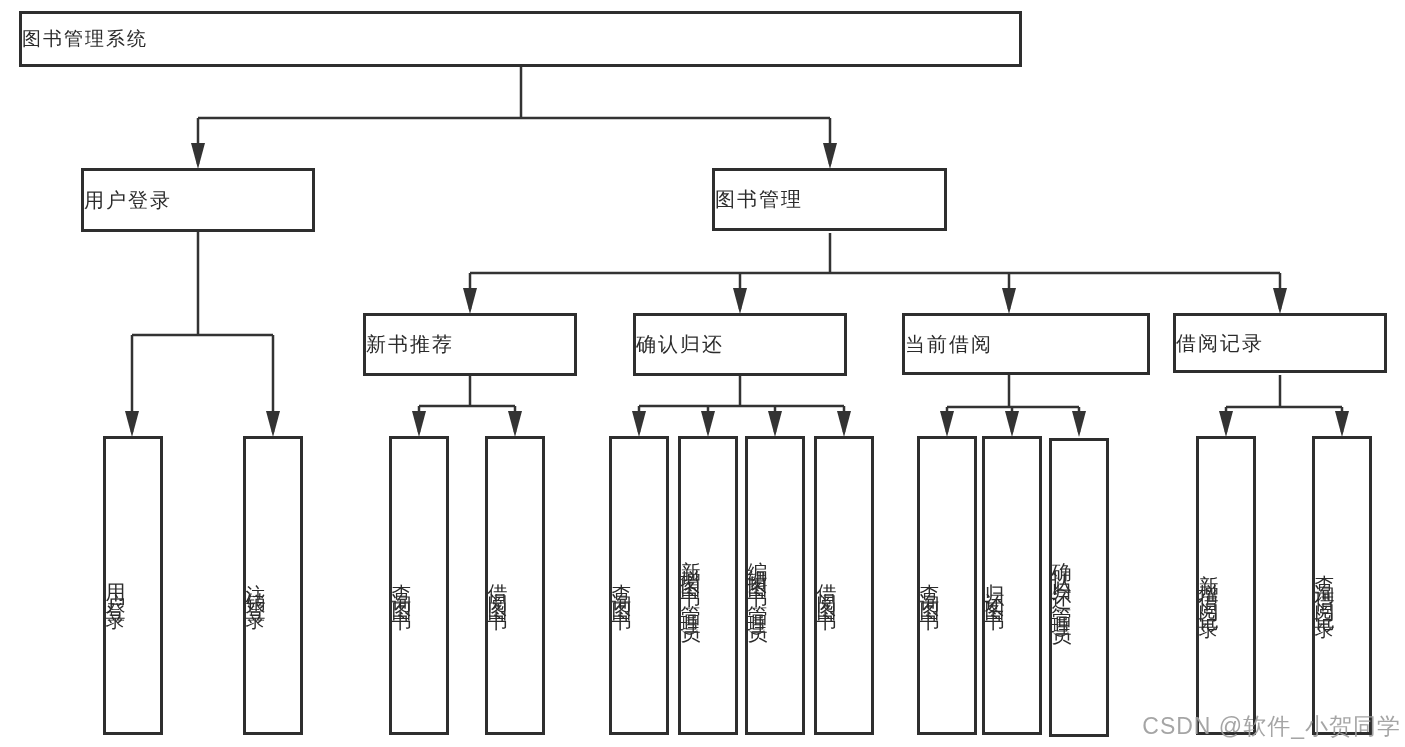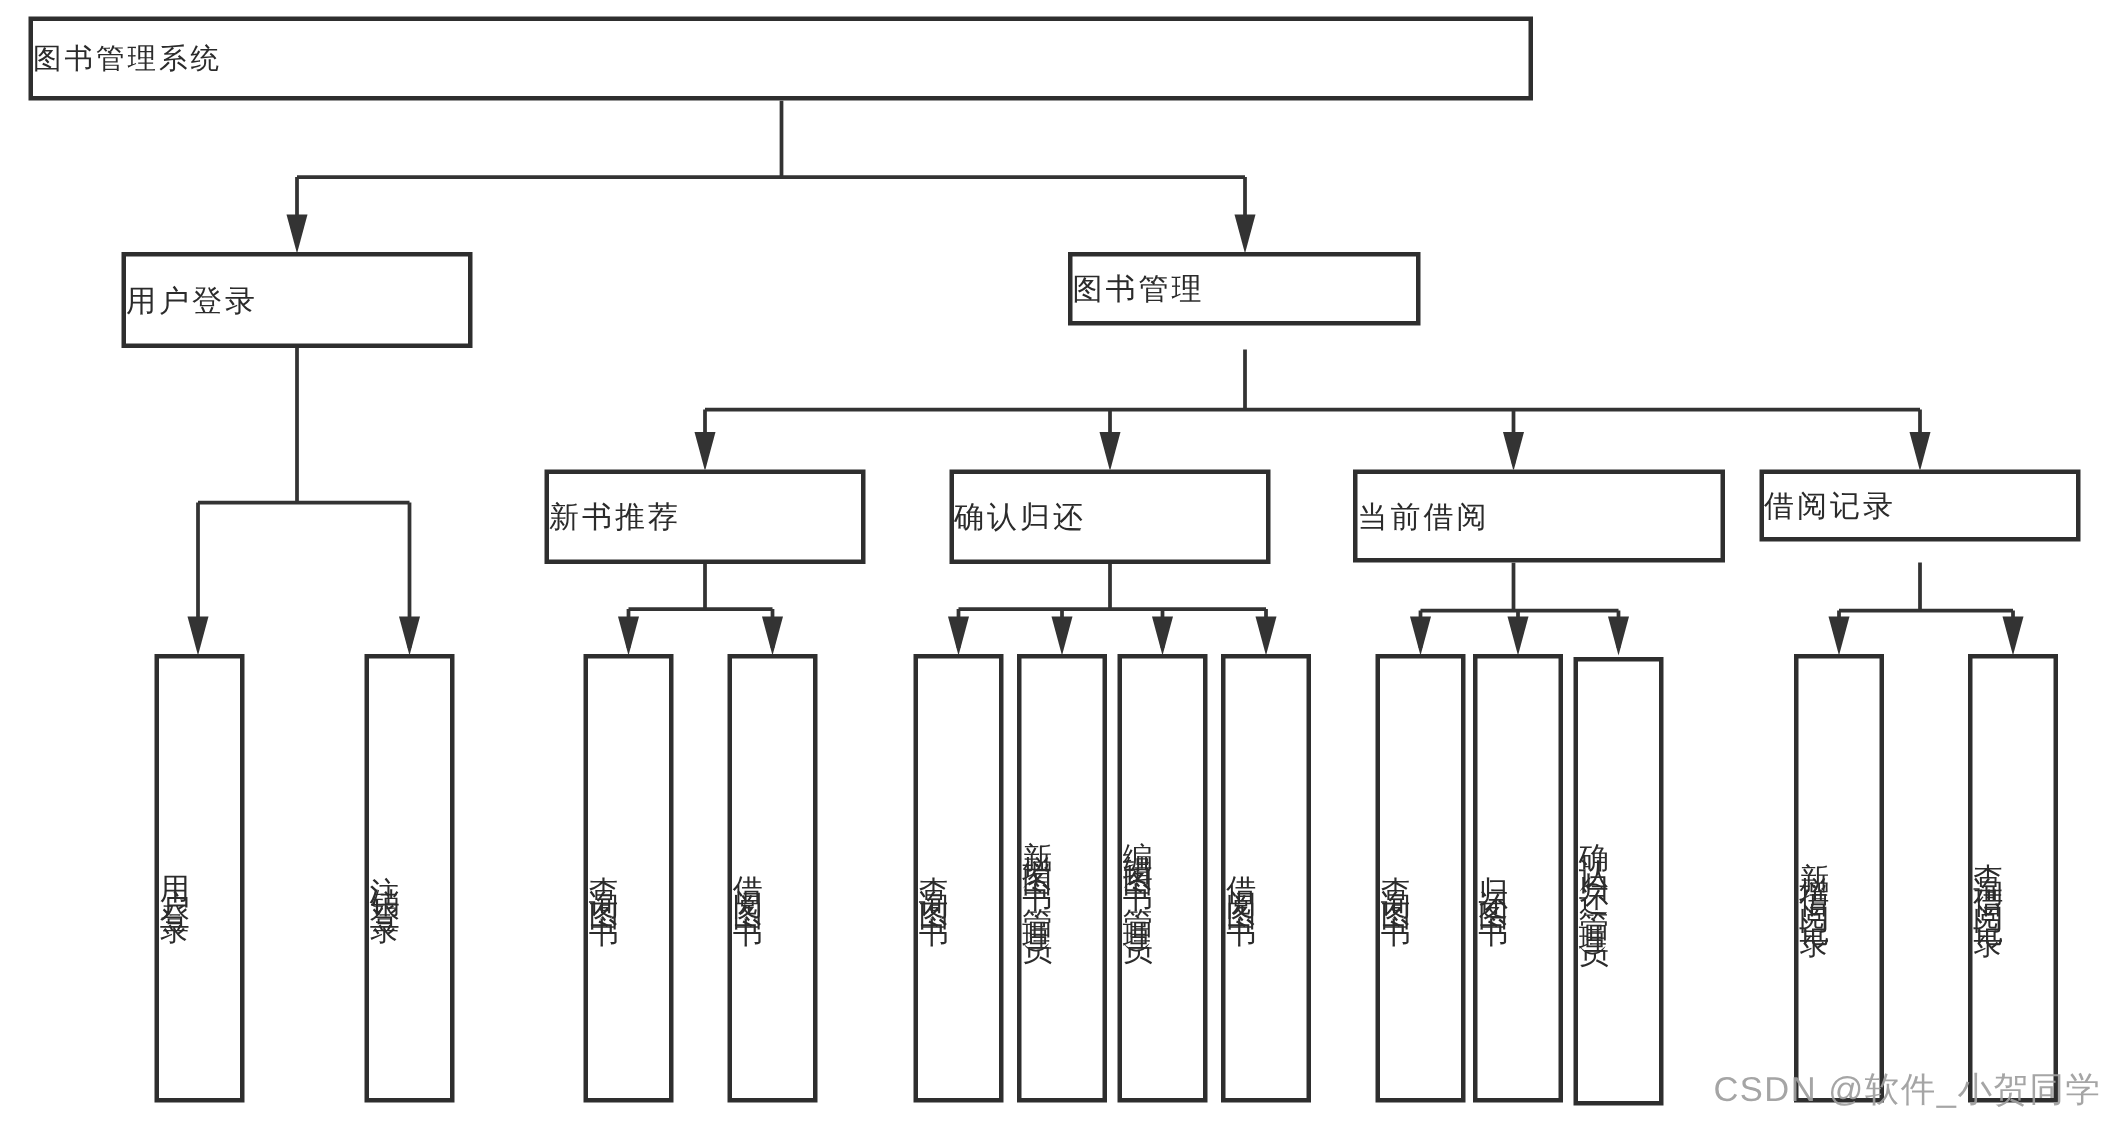--- a/index.html
+++ b/index.html
@@ -130,34 +130,34 @@
     </g>
   </svg>
 
   <div class="node h root" style="left:19px; top:11px; width:1003px; height:56px">
     <span>图书管理系统</span>
   </div>
 
   <div class="node h" style="left:81px; top:168px; width:234px; height:64px">
     <span>用户登录</span>
   </div>
-  <div class="node h" style="left:712px; top:168px; width:235px; height:49px">
+  <div class="node h" style="left:712px; top:168px; width:235px; height:63px">
     <span>图书管理</span>
   </div>
 
   <div class="node h" style="left:363px; top:313px; width:214px; height:63px">
     <span>新书推荐</span>
   </div>
   <div class="node h" style="left:633px; top:313px; width:214px; height:63px">
     <span>确认归还</span>
   </div>
   <div class="node h" style="left:902px; top:313px; width:248px; height:62px">
     <span>当前借阅</span>
   </div>
-  <div class="node h" style="left:1173px; top:313px; width:214px; height:48px">
+  <div class="node h" style="left:1173px; top:313px; width:214px; height:60px">
     <span>借阅记录</span>
   </div>
 
   <div class="node v" style="left:103px; top:436px; width:60px; height:299px">
     <span>用户登录</span>
   </div>
   <div class="node v" style="left:243px; top:436px; width:60px; height:299px">
     <span>注销登录</span>
   </div>
 

